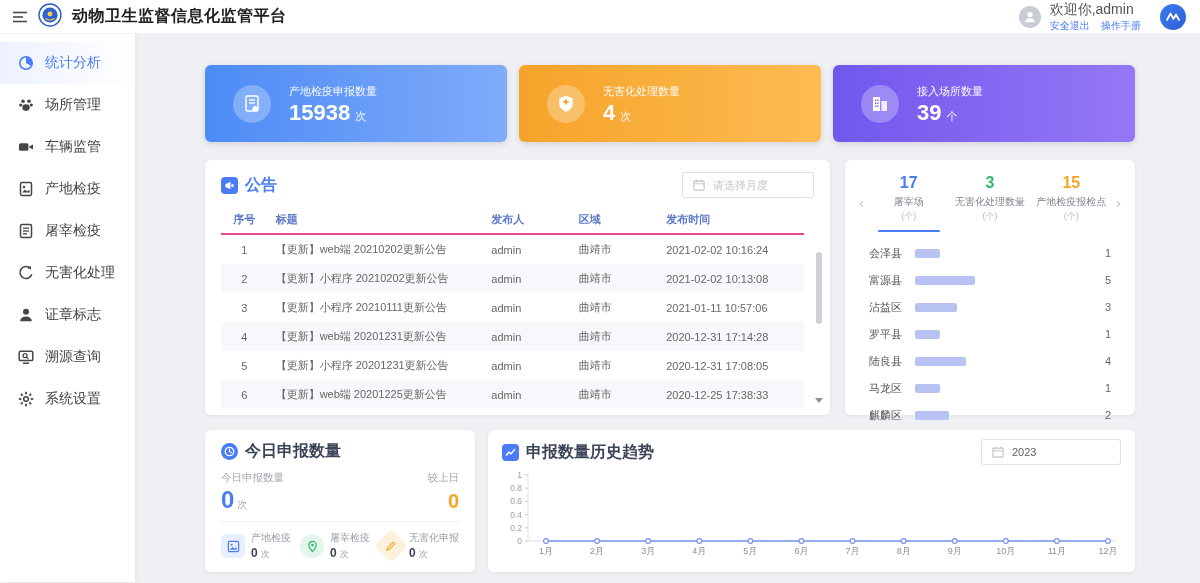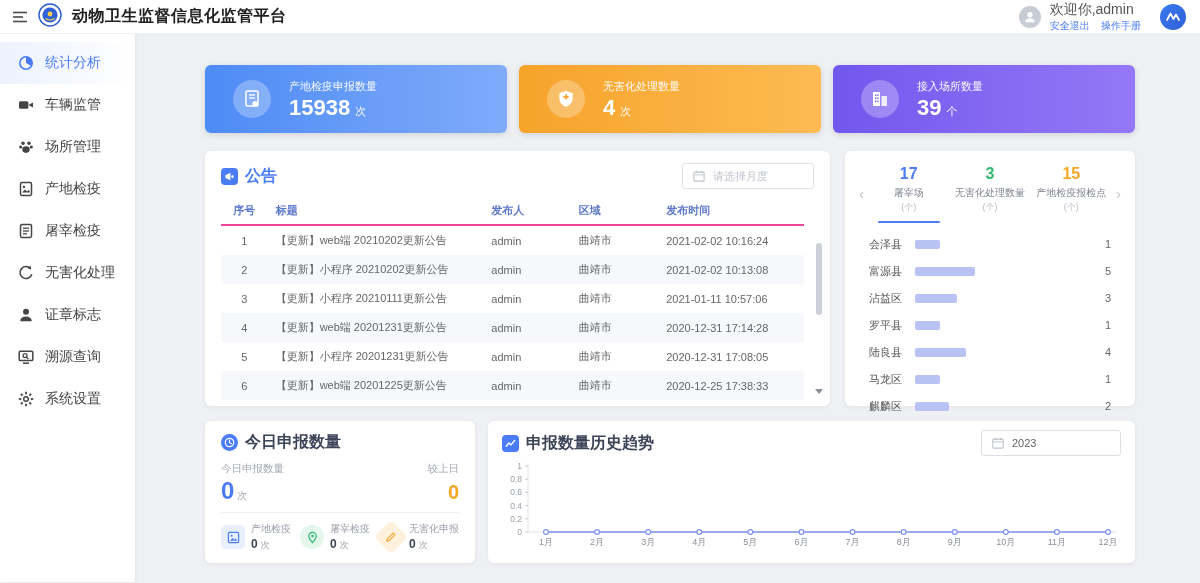--- a/index.html
+++ b/index.html
@@ -34,21 +34,21 @@
   .sidebar { width:135px; background:#fff; padding-top:8px;
     box-shadow:1px 0 4px rgba(0,0,0,.05); flex-shrink:0; }
   .side-item { height:42px; display:flex; align-items:center; gap:11px;
     padding-left:18px; font-size:14px; color:#454545; cursor:pointer; }
   .side-item svg { flex-shrink:0; }
   .side-item.active { color:#4a7cf6;
     background:linear-gradient(90deg,rgba(74,124,246,.10),rgba(74,124,246,0)); }
   .content { flex:1; padding:31px 65px 0 70px; overflow:hidden; }
   
   .cards { display:flex; gap:12px; margin-bottom:18px; }
-  .card { flex:1; height:68px; border-radius:6px; color:#fff;
+  .card { flex:1; height:77px; border-radius:6px; color:#fff;
     display:flex; align-items:center; gap:18px; padding-left:28px;
     box-shadow:0 2px 6px rgba(0,0,0,.12); }
   .card-0 { background:linear-gradient(90deg,#4d8bf5,#7fabfa); }
   .card-1 { background:linear-gradient(90deg,#22b66a,#55cb8e); }
   .card-2 { background:linear-gradient(90deg,#f6a32a,#fdbb52); }
   .card-3 { background:linear-gradient(90deg,#7257ee,#9478f6); }
   .card-icon { width:38px; height:38px; border-radius:50%; flex-shrink:0;
     background:rgba(255,255,255,.28);
     display:flex; align-items:center; justify-content:center; }
   .card-label { font-size:11px; opacity:.95; margin-bottom:3px; }
@@ -182,34 +182,34 @@
     <nav class="sidebar">
       <div class="side-item active">
         <svg width="16" height="16" viewBox="0 0 16 16">
             <circle cx="8" cy="8" r="6.2" fill="none" stroke="currentColor" stroke-width="1.6"></circle>
             <path d="M8 8 V1.8 A6.2 6.2 0 0 1 13.4 11 Z" fill="currentColor"></path>
           </svg>
         <span>统计分析</span>
       </div>
       <div class="side-item">
         <svg width="16" height="16" viewBox="0 0 16 16">
-            <rect x="1" y="4.2" width="9.4" height="7.6" rx="1.6" fill="currentColor"></rect>
-            <path d="M11.2 7.6 L15 5.4 V10.6 L11.2 8.4 Z" fill="currentColor"></path>
-          </svg>
-        <span>车辆监管</span>
-      </div>
-      <div class="side-item">
-        <svg width="16" height="16" viewBox="0 0 16 16">
             <circle cx="5" cy="4.3" r="1.8" fill="currentColor"></circle>
             <circle cx="11" cy="4.3" r="1.8" fill="currentColor"></circle>
             <circle cx="2.7" cy="8" r="1.6" fill="currentColor"></circle>
             <circle cx="13.3" cy="8" r="1.6" fill="currentColor"></circle>
             <ellipse cx="8" cy="10.6" rx="3.7" ry="3.3" fill="currentColor"></ellipse>
           </svg>
         <span>场所管理</span>
+      </div>
+      <div class="side-item">
+        <svg width="16" height="16" viewBox="0 0 16 16">
+            <rect x="1" y="4.2" width="9.4" height="7.6" rx="1.6" fill="currentColor"></rect>
+            <path d="M11.2 7.6 L15 5.4 V10.6 L11.2 8.4 Z" fill="currentColor"></path>
+          </svg>
+        <span>车辆监管</span>
       </div>
       <div class="side-item">
         <svg width="16" height="16" viewBox="0 0 16 16">
             <rect x="2.5" y="1.5" width="11" height="13" rx="1.4" fill="none" stroke="currentColor" stroke-width="1.5"></rect>
             <circle cx="6" cy="6" r="1.2" fill="currentColor"></circle>
             <path d="M4 11.5 L7 8.5 L9 10.5 L11 8.8 L12 11.5 Z" fill="currentColor"></path>
           </svg>
         <span>产地检疫</span>
       </div>
       <div class="side-item">

